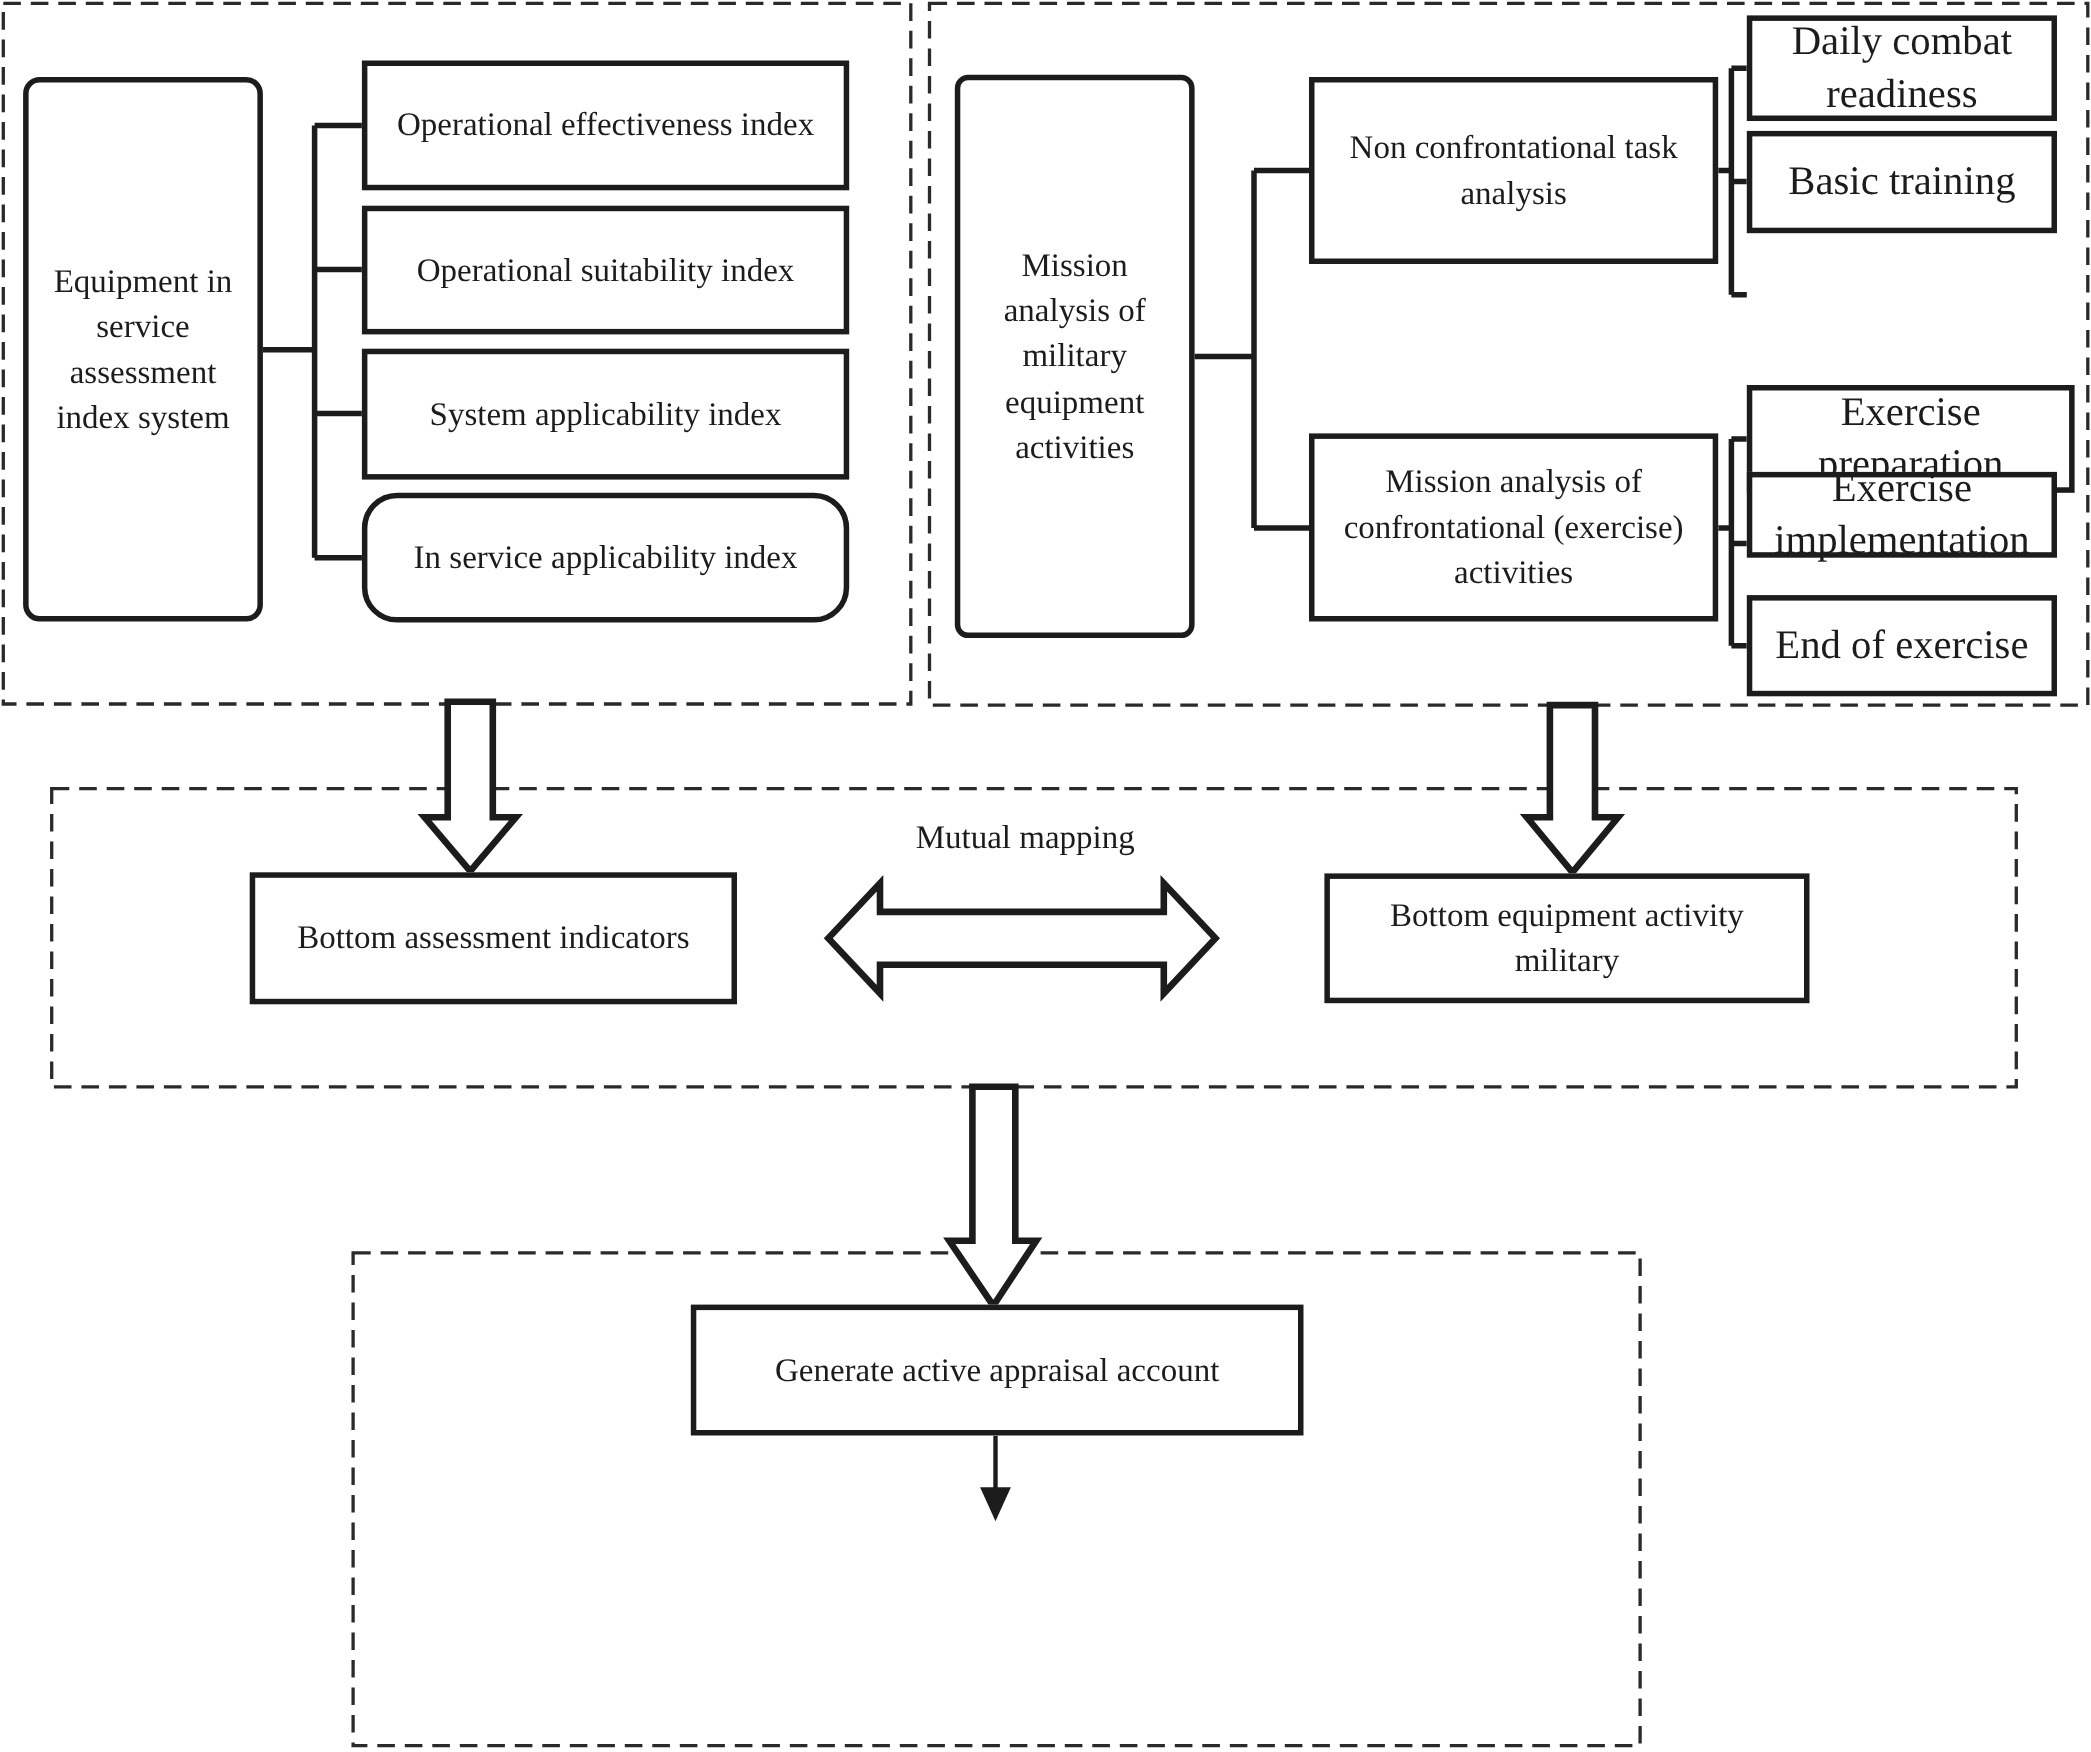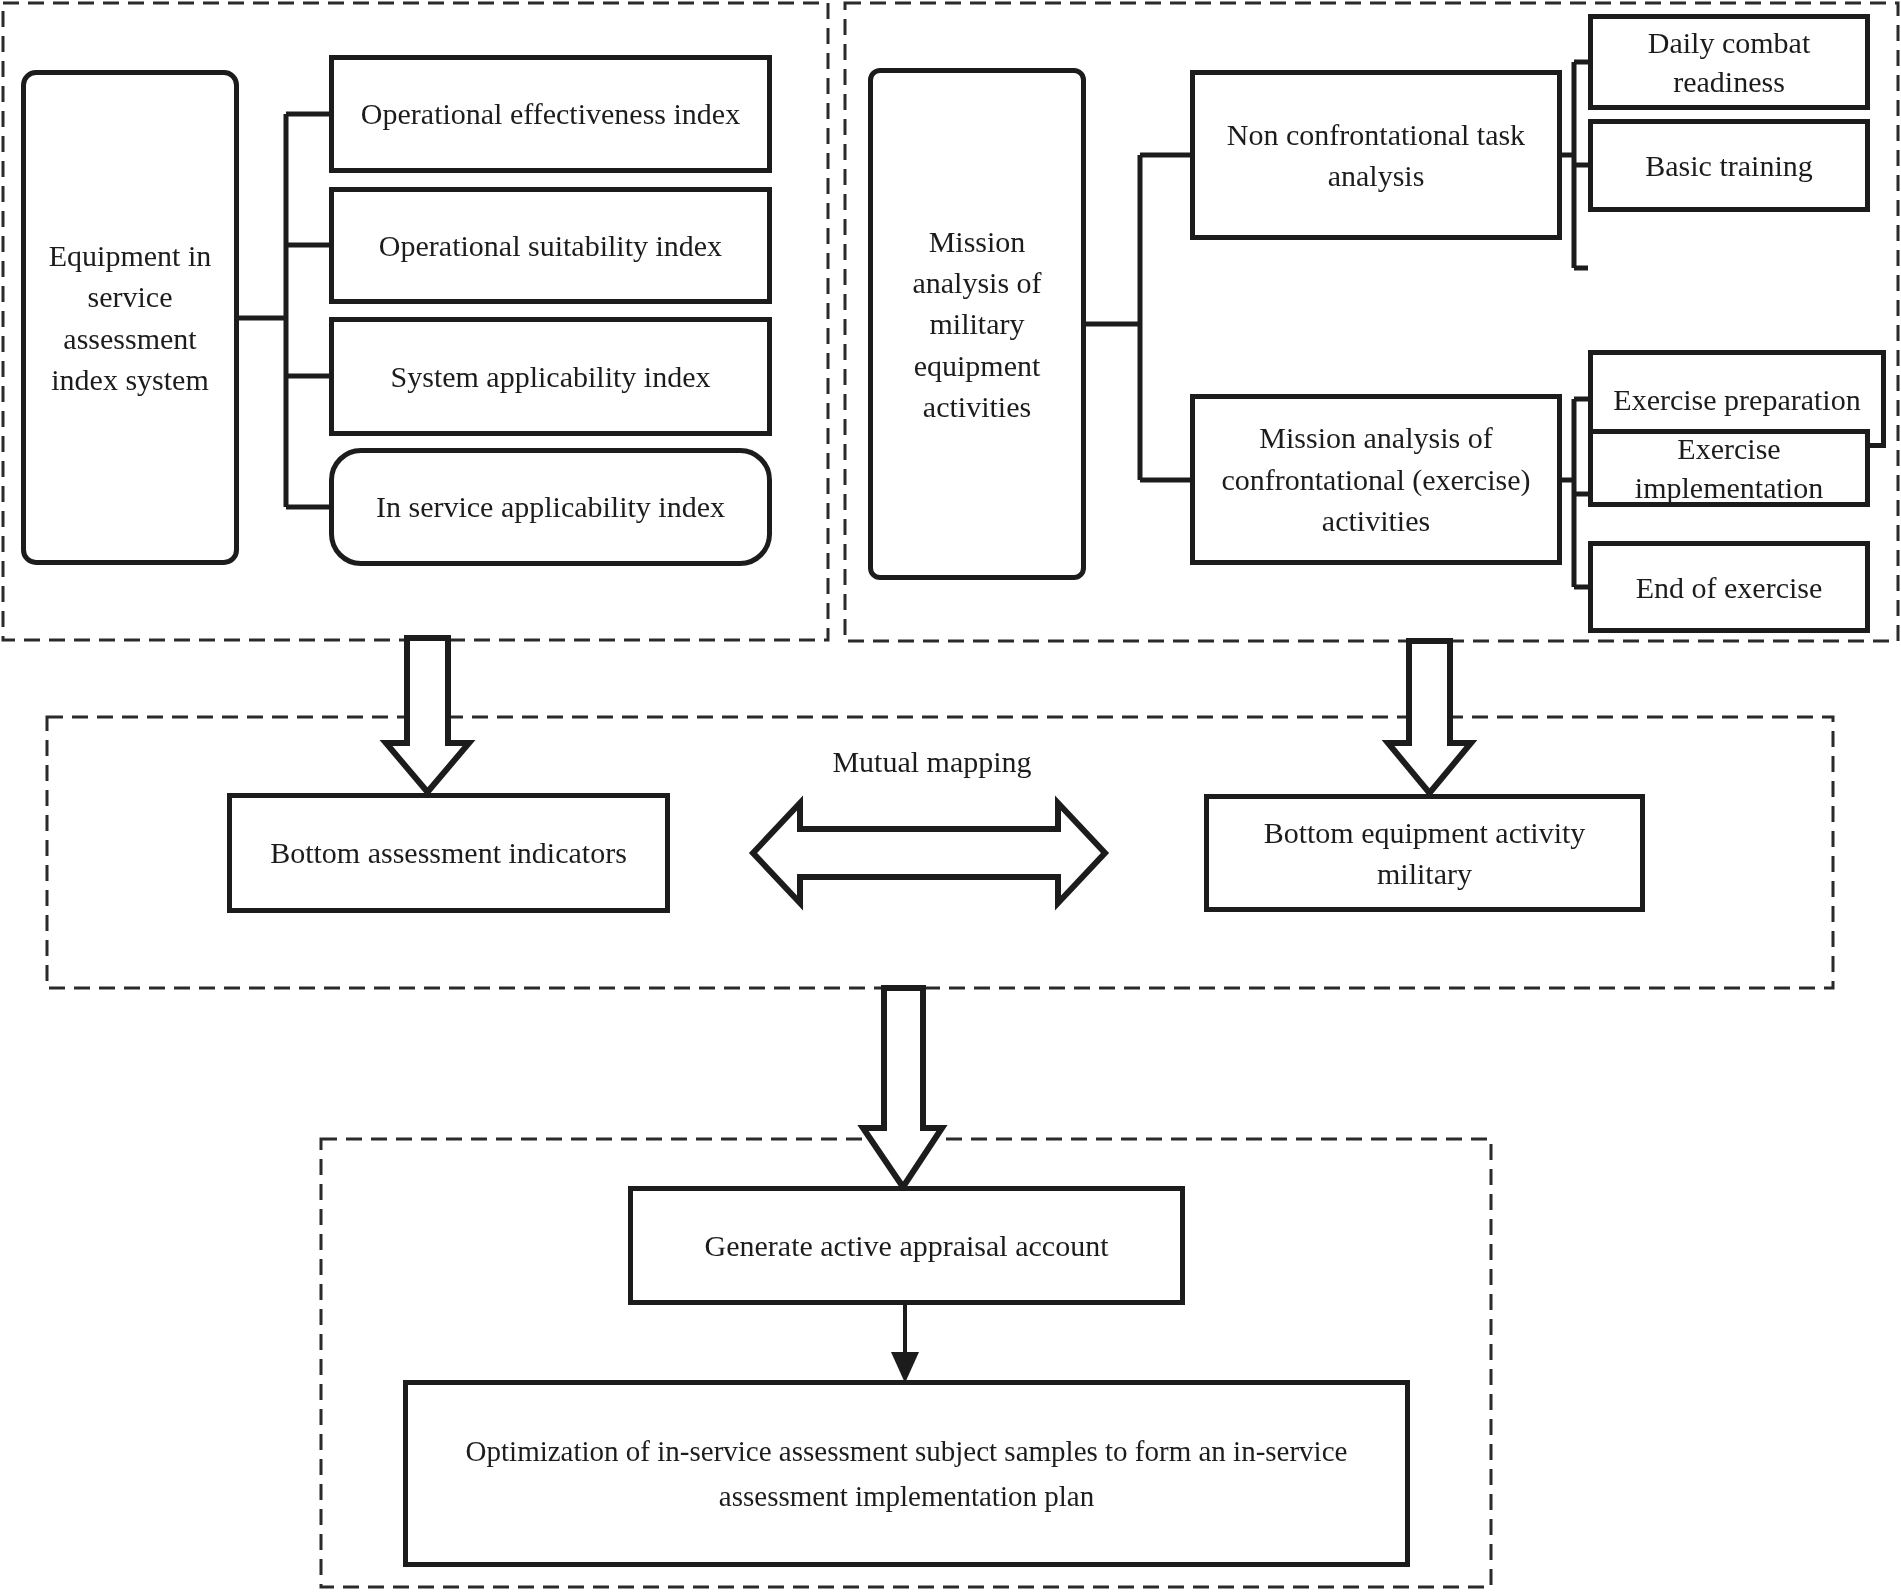--- a/index.html
+++ b/index.html
@@ -11,21 +11,21 @@
     color:#1c1c1c;
   }
   #wires{position:absolute;left:0;top:0;width:1901px;height:1593px;}
   .nbox{
     position:absolute;box-sizing:border-box;
     border:5px solid #1c1c1c;background:#ffffff;
     display:flex;align-items:center;justify-content:center;
     text-align:center;font-size:30px;line-height:1.38;
     padding:4px 12px;z-index:2;
   }
-  .small{font-size:30px;line-height:1.3;padding:2px 8px;text-align:center;}
+  .small{font-size:37px;line-height:1.3;padding:2px 8px;text-align:center;}
   
   .parent-a {left:21px;  top:70px;  width:218px; height:495px;border-radius:15px;}
   .b1       {left:329px; top:55px;  width:443px; height:118px;}
   .b2       {left:329px; top:187px; width:443px; height:117px;}
   .b3       {left:329px; top:317px; width:443px; height:119px;}
   .b4       {left:329px; top:448px; width:443px; height:118px;border-radius:32px;}
   
   .mission  {left:868px; top:68px;  width:218px; height:512px;border-radius:12px;}
   .ncbox    {left:1190px;top:70px;  width:372px; height:170px;}
   .mcbox    {left:1190px;top:394px; width:372px; height:171px;}
@@ -89,15 +89,14 @@
   <div class="nbox small s2">Basic training</div>
   <div class="nbox small s4">Exercise preparation</div>
   <div class="nbox small s5">Exercise implementation</div>
   <div class="nbox small s6">End of exercise</div>
 
   <div class="nbox bibox">Bottom assessment indicators</div>
   <div class="nbox bebox">Bottom equipment activity military</div>
   <div class="map-label">Mutual mapping</div>
 
   <div class="nbox genbox">Generate active appraisal account</div>
-  <div class="nbox optbox">Optimization of in-service assessment subject samples to form an in-service assessment implementation plan</div>
 
 </div>
 
 </body></html>

